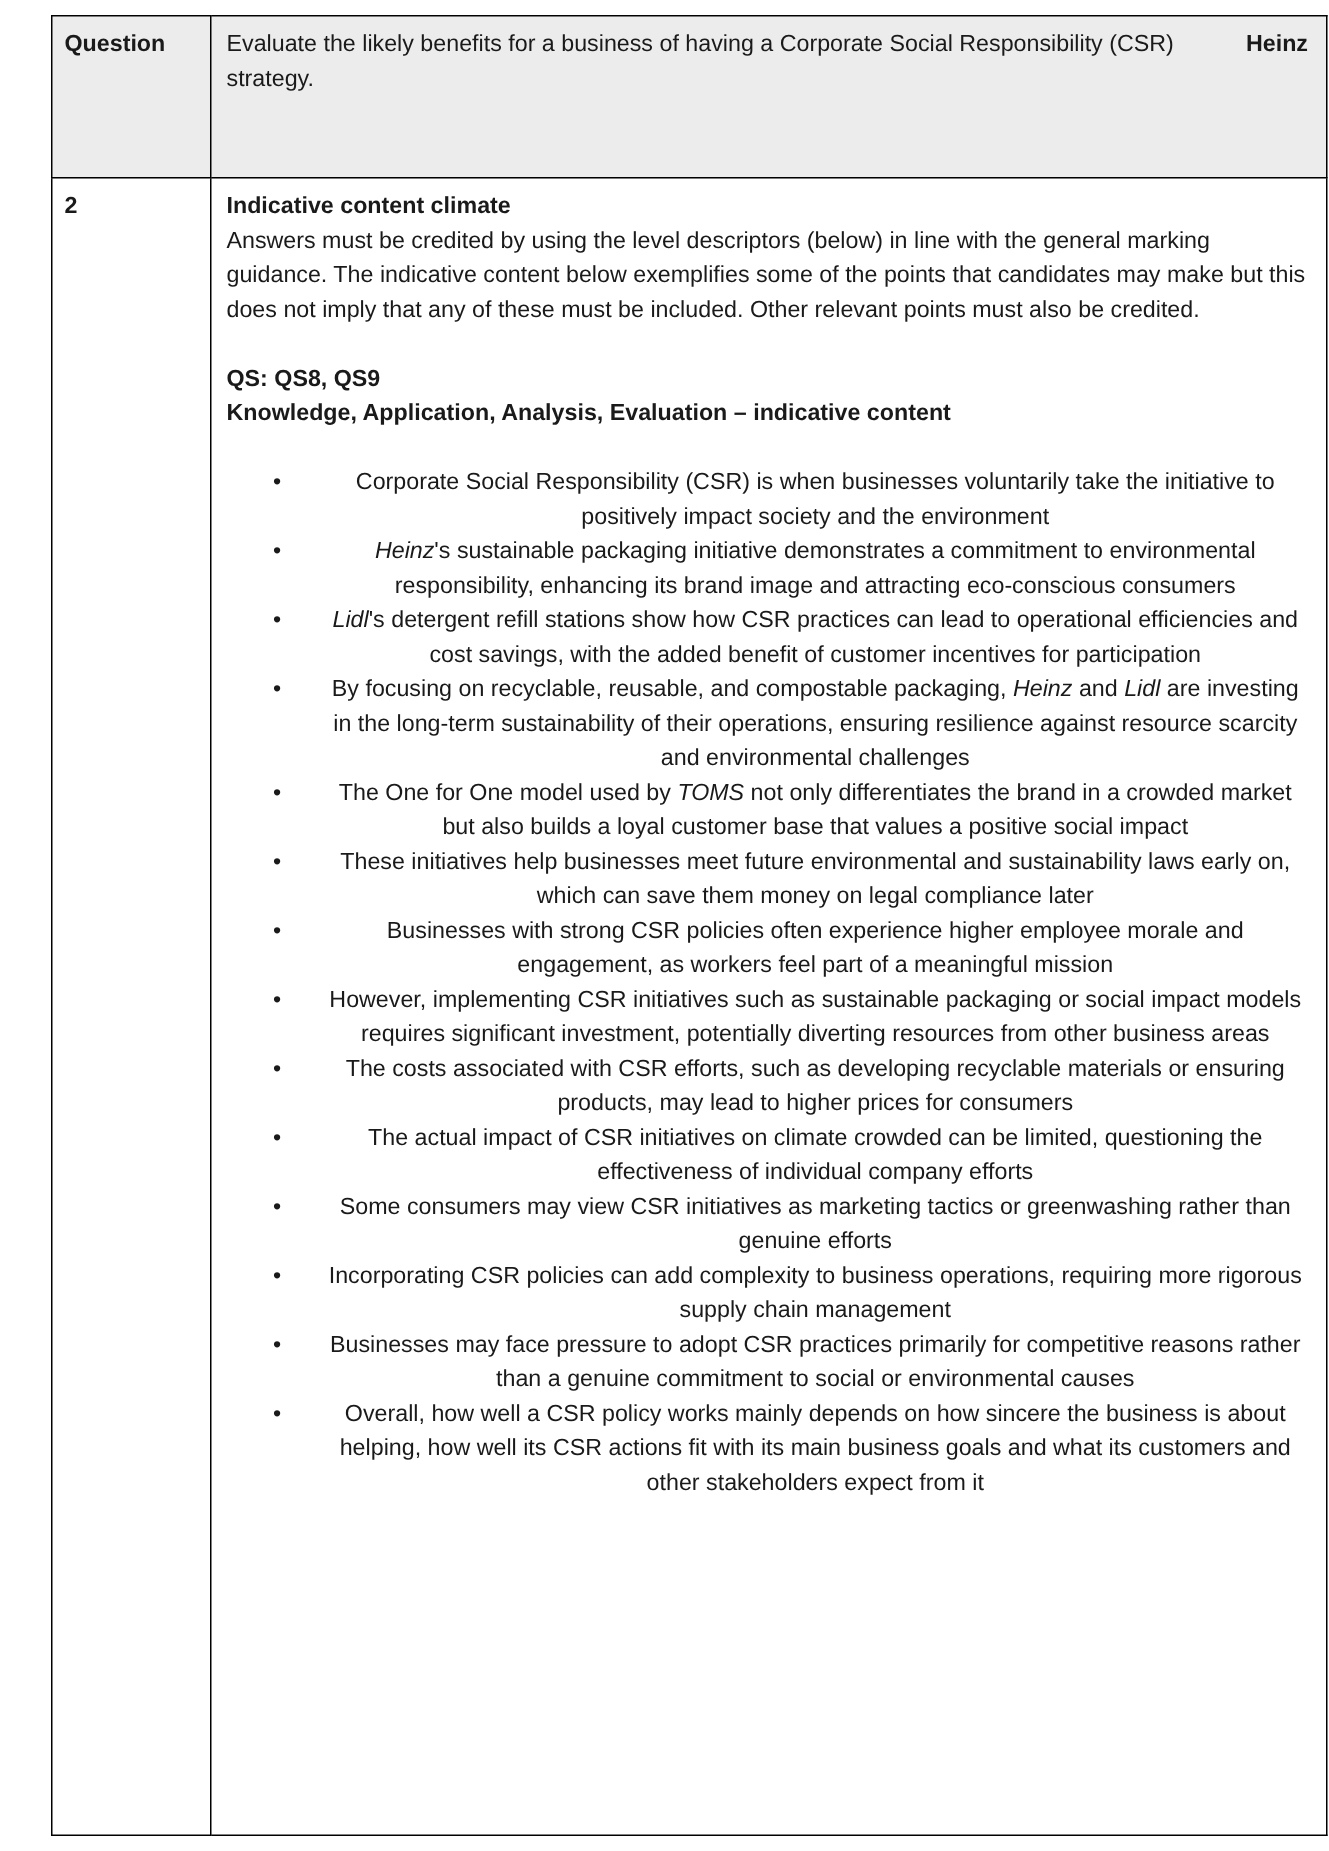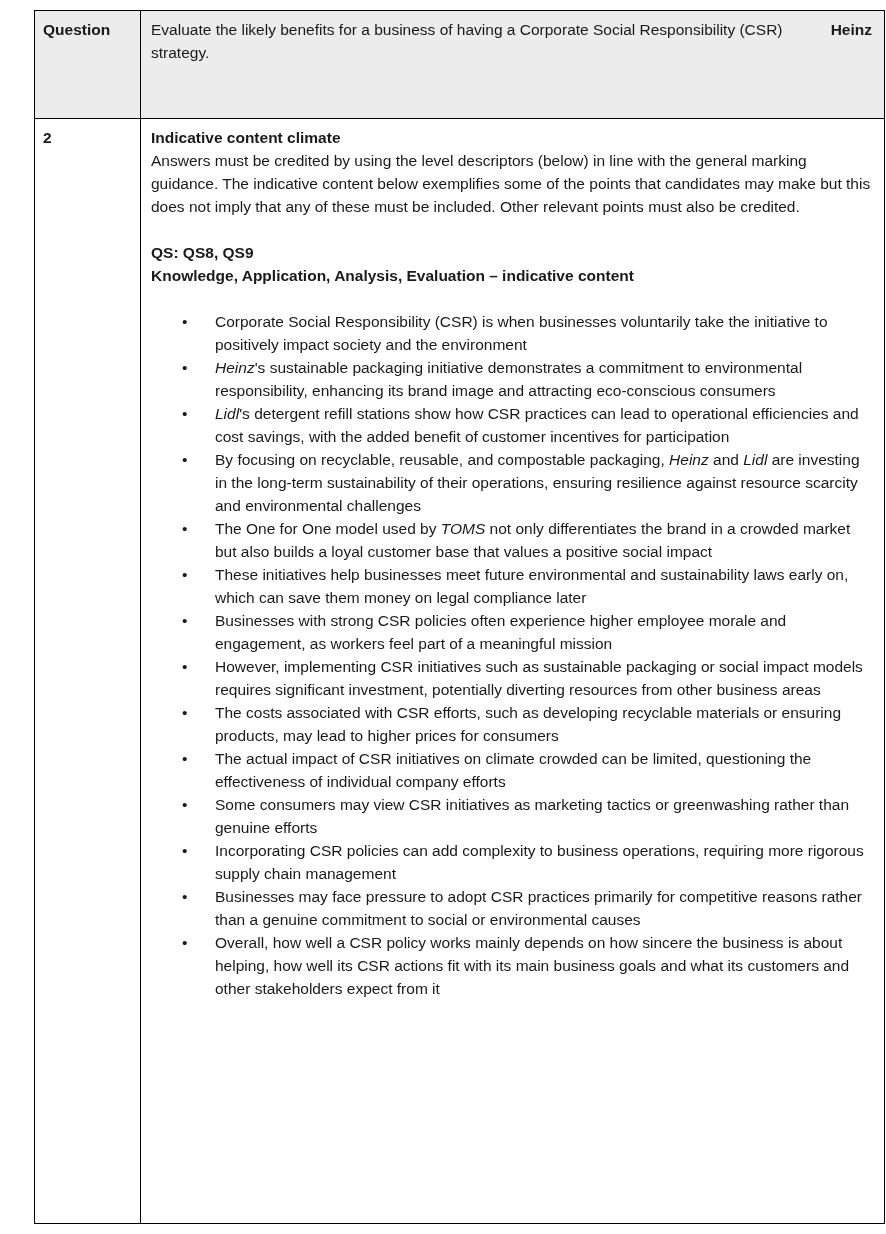--- a/index.html
+++ b/index.html
@@ -41,20 +41,21 @@
   .header-inner {
     display: flex;
     height: 100%;
   }
   .q-spacer { height: 23px; }
   .spacer { height: 23px; }
   ul.bullets { list-style: none; margin: 0; padding: 0; }
   ul.bullets li {
     position: relative;
     padding-left: 64px;
+    text-align: center;
   }
   ul.bullets li::before {
     content: "\2022";
     position: absolute;
     left: 31px;
     top: 0;
   }
   i { font-style: italic; }
   b { font-weight: normal; }
 </style>

